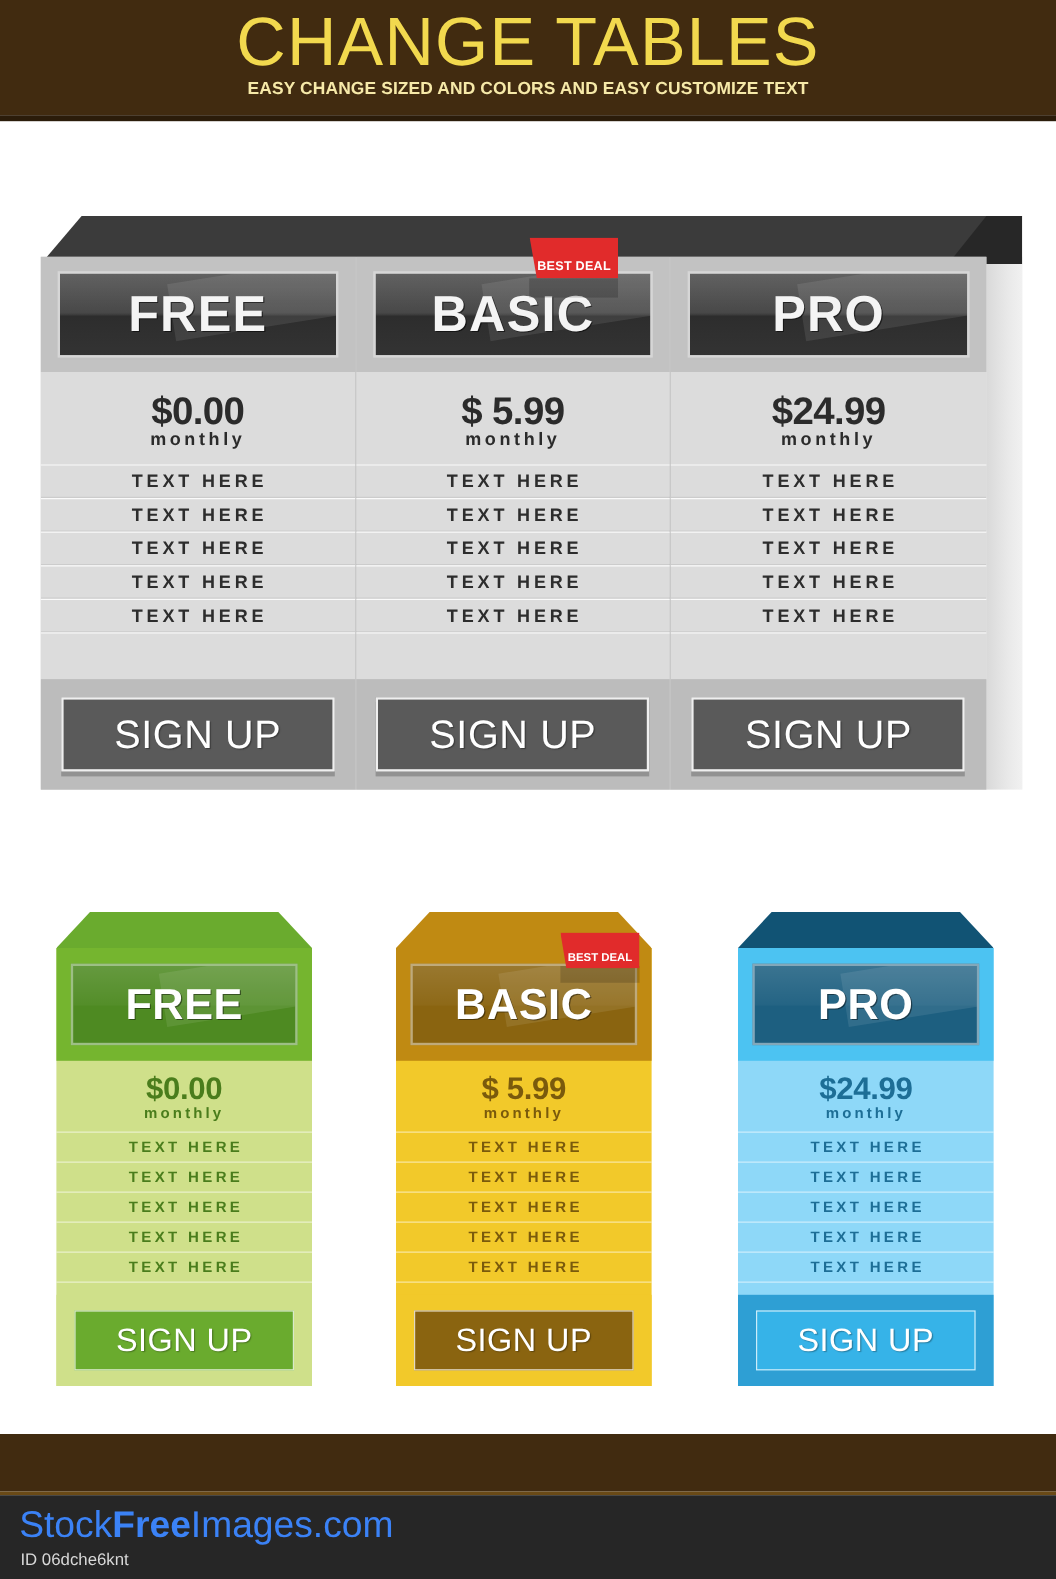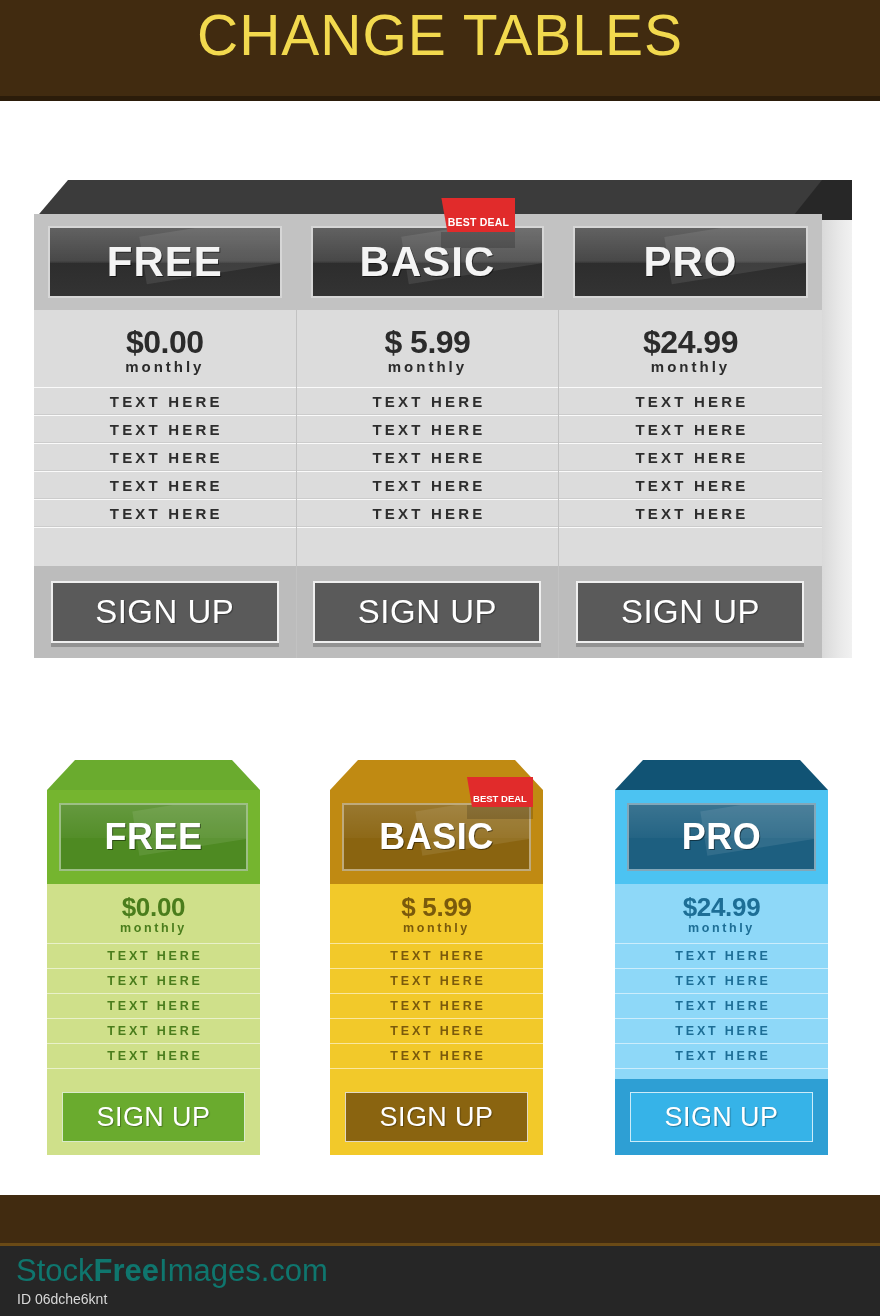--- a/index.html
+++ b/index.html
@@ -203,32 +203,33 @@
     color:#fff; font-size:27px; letter-spacing:0.4px;
     text-shadow:1px 1px 1px rgba(0,0,0,0.3);
   }
 
   
   .foot-brown { position:absolute; left:0; top:1195px; width:880px; height:48px; background:#412b10; }
   .foot-brown-line { position:absolute; left:0; top:1243px; width:880px; height:3px; background:#6a4a16; }
   .foot-dark { position:absolute; left:0; top:1246px; width:880px; height:70px; background:#262626; }
   .foot-brand {
     position:absolute; left:16px; top:1253px;
-    font-size:31px; color:#0f766e; font-weight:400; letter-spacing:0px;
+    font-size:31px; color:#3b82f6; font-weight:400; letter-spacing:0px;
   }
   .foot-brand b { font-weight:700; }
   .foot-id { position:absolute; left:17px; top:1291px; font-size:14px; color:#d8d8d8; }
 </style>
 </head>
 <body>
 
 <div class="page">
 
   <div class="banner">
     <div class="banner-title">CHANGE TABLES</div>
+    <div class="banner-sub">EASY CHANGE SIZED AND COLORS AND EASY CUSTOMIZE TEXT</div>
   </div>
   <div class="banner-strip"></div>
 
   <div class="gray-table">
     <div class="gray-side"></div>
     <div class="gray-roof"></div>
     <div class="gray-roof-shade"></div>
     <div class="gray-body" id="gray-cols">
         <div class="gcol">
     <div class="gcol-headwrap">

